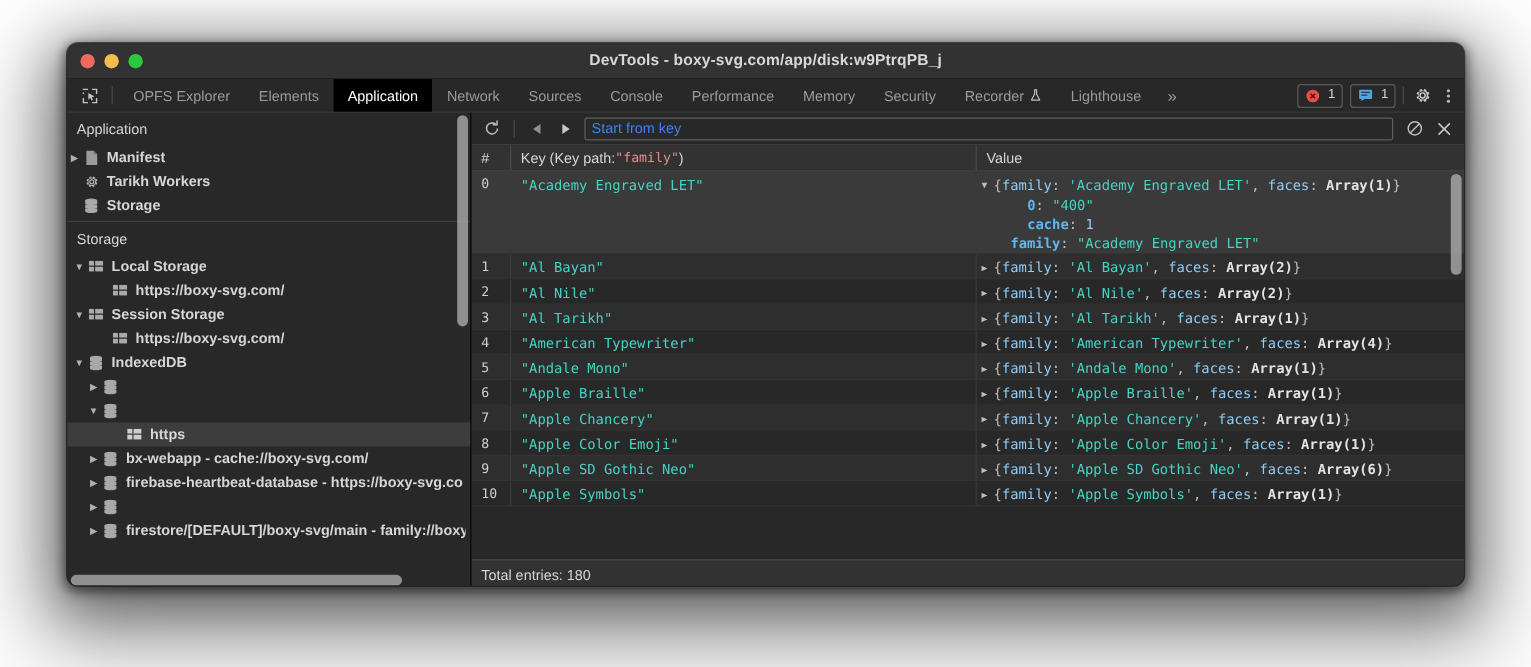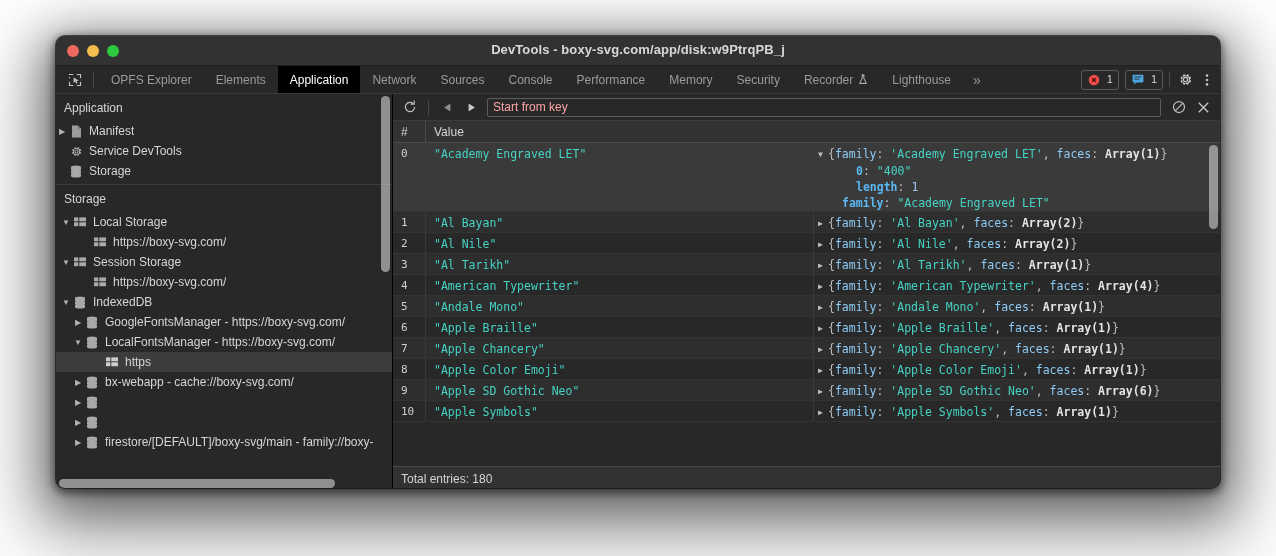--- a/index.html
+++ b/index.html
@@ -139,21 +139,21 @@
   }
   .tree-row.selected { background: #3d3d3d; }
   .arrow {
     width: 12px; flex: 0 0 12px;
     display: flex; align-items: center; justify-content: center;
     color: #b0b0b0;
     font-size: 8px;
   }
   .arrow.empty { color: transparent; }
   .ic { width: 16px; flex: 0 0 16px; display:flex; align-items:center; justify-content:center; }
-  .tlabel { padding-left: 5px; overflow: hidden; }
+  .tlabel { padding-left: 5px; overflow: hidden; font-weight: bold; }
 
   
   .sb-vscroll {
     position: absolute; right: 2px; top: 2px;
     width: 9px; height: 176px;
     background: #b8b8b8;
     border-radius: 5px;
     opacity: 0.72;
   }
   .sb-hscroll {
@@ -191,21 +191,21 @@
     height: 17px;
     background: #282828;
     border: 1px solid #5e5e5e;
     border-radius: 2px;
     margin: 0 5px 0 3px;
     padding: 0 5px;
     font-size: 12px;
     color: #cfcfcf;
     display: flex; align-items: center;
   }
-  .keyinput .ph { color: #fca5a5; }
+  .keyinput .ph { color: #3b82f6; }
 
   .table-head {
     display: flex;
     height: 21px;
     background: #323232;
     border-bottom: 1px solid #4a4a4a;
     font-size: 12px;
     color: #d6d6d6;
   }
   .th { display:flex; align-items:center; padding-left: 8px; box-sizing: border-box; }
@@ -397,21 +397,21 @@
         </div>
 
         <div class="tree-row">
           <span class="arrow empty">▶</span>
           <span class="ic">
             <svg width="13" height="13" viewBox="0 0 16 16">
               <path fill="#b5b5b5" d="M8 5.4A2.6 2.6 0 1 0 8 10.6 2.6 2.6 0 0 0 8 5.4zm0 4A1.4 1.4 0 1 1 8 6.6a1.4 1.4 0 0 1 0 2.8z"></path>
               <path fill="#b5b5b5" d="M13.7 9l-1.2-.33a4.7 4.7 0 0 0 0-1.34L13.7 7l-.53-1.95-1.2.33a4.7 4.7 0 0 0-1-1l.33-1.2L9.35 2.65l-.33 1.2a4.7 4.7 0 0 0-1.34 0L7.35 2.65 5.4 3.18l.33 1.2a4.7 4.7 0 0 0-1 1l-1.2-.33L2.6 7l1.2.33a4.7 4.7 0 0 0 0 1.34L2.6 9l.53 1.95 1.2-.33a4.7 4.7 0 0 0 1 1l-.33 1.2 1.95.53.33-1.2a4.7 4.7 0 0 0 1.34 0l.33 1.2 1.95-.53-.33-1.2a4.7 4.7 0 0 0 1-1l1.2.33zM8 11.4A3.4 3.4 0 1 1 11.4 8 3.4 3.4 0 0 1 8 11.4z"></path>
             </svg>
           </span>
-          <span class="tlabel">Service DevTools</span>
+          <span class="tlabel">Tarikh Workers</span>
         </div>
 
         <div class="tree-row">
           <span class="arrow empty">▶</span>
           <span class="ic">
             <svg width="12" height="13" viewBox="0 0 12 13">
               <ellipse cx="6" cy="2.1" rx="5" ry="1.6" fill="#a9a9a9"></ellipse>
               <path d="M1 2.1v2.3c0 .9 2.2 1.6 5 1.6s5-.7 5-1.6V2.1" fill="#a9a9a9"></path>
               <path d="M1 5.4v2.3c0 .9 2.2 1.6 5 1.6s5-.7 5-1.6V5.4" fill="#a9a9a9"></path>
               <path d="M1 8.7V11c0 .9 2.2 1.6 5 1.6s5-.7 5-1.6V8.7" fill="#a9a9a9"></path>
@@ -490,34 +490,32 @@
         <div class="tree-row">
           <span class="arrow" style="margin-left:16px">▶</span>
           <span class="ic">
             <svg width="12" height="13" viewBox="0 0 12 13">
               <ellipse cx="6" cy="2.1" rx="5" ry="1.6" fill="#a9a9a9"></ellipse>
               <path d="M1 2.1v2.3c0 .9 2.2 1.6 5 1.6s5-.7 5-1.6V2.1" fill="#a9a9a9"></path>
               <path d="M1 5.4v2.3c0 .9 2.2 1.6 5 1.6s5-.7 5-1.6V5.4" fill="#a9a9a9"></path>
               <path d="M1 8.7V11c0 .9 2.2 1.6 5 1.6s5-.7 5-1.6V8.7" fill="#a9a9a9"></path>
             </svg>
           </span>
-          <span class="tlabel">GoogleFontsManager - https://boxy-svg.com/</span>
         </div>
 
         <div class="tree-row">
           <span class="arrow" style="margin-left:16px">▼</span>
           <span class="ic">
             <svg width="12" height="13" viewBox="0 0 12 13">
               <ellipse cx="6" cy="2.1" rx="5" ry="1.6" fill="#a9a9a9"></ellipse>
               <path d="M1 2.1v2.3c0 .9 2.2 1.6 5 1.6s5-.7 5-1.6V2.1" fill="#a9a9a9"></path>
               <path d="M1 5.4v2.3c0 .9 2.2 1.6 5 1.6s5-.7 5-1.6V5.4" fill="#a9a9a9"></path>
               <path d="M1 8.7V11c0 .9 2.2 1.6 5 1.6s5-.7 5-1.6V8.7" fill="#a9a9a9"></path>
             </svg>
           </span>
-          <span class="tlabel">LocalFontsManager - https://boxy-svg.com/</span>
         </div>
 
         <div class="tree-row selected">
           <span class="arrow empty" style="margin-left:36px">▶</span>
           <span class="ic">
             <svg width="12" height="10" viewBox="0 0 12 10">
               <rect x="0" y="0.4" width="4.3" height="3.9" fill="#cdcdcd"></rect>
               <rect x="5.3" y="0.4" width="6.7" height="3.9" fill="#cdcdcd"></rect>
               <rect x="0" y="5.3" width="4.3" height="3.9" fill="#cdcdcd"></rect>
               <rect x="5.3" y="5.3" width="6.7" height="3.9" fill="#cdcdcd"></rect>
@@ -542,20 +540,21 @@
         <div class="tree-row">
           <span class="arrow" style="margin-left:16px">▶</span>
           <span class="ic">
             <svg width="12" height="13" viewBox="0 0 12 13">
               <ellipse cx="6" cy="2.1" rx="5" ry="1.6" fill="#a9a9a9"></ellipse>
               <path d="M1 2.1v2.3c0 .9 2.2 1.6 5 1.6s5-.7 5-1.6V2.1" fill="#a9a9a9"></path>
               <path d="M1 5.4v2.3c0 .9 2.2 1.6 5 1.6s5-.7 5-1.6V5.4" fill="#a9a9a9"></path>
               <path d="M1 8.7V11c0 .9 2.2 1.6 5 1.6s5-.7 5-1.6V8.7" fill="#a9a9a9"></path>
             </svg>
           </span>
+          <span class="tlabel">firebase-heartbeat-database - https://boxy-svg.co</span>
         </div>
 
         <div class="tree-row">
           <span class="arrow" style="margin-left:16px">▶</span>
           <span class="ic">
             <svg width="12" height="13" viewBox="0 0 12 13">
               <ellipse cx="6" cy="2.1" rx="5" ry="1.6" fill="#a9a9a9"></ellipse>
               <path d="M1 2.1v2.3c0 .9 2.2 1.6 5 1.6s5-.7 5-1.6V2.1" fill="#a9a9a9"></path>
               <path d="M1 5.4v2.3c0 .9 2.2 1.6 5 1.6s5-.7 5-1.6V5.4" fill="#a9a9a9"></path>
               <path d="M1 8.7V11c0 .9 2.2 1.6 5 1.6s5-.7 5-1.6V8.7" fill="#a9a9a9"></path>
@@ -621,35 +620,40 @@
             <span>
               <svg width="13" height="13" viewBox="0 0 13 13">
                 <path d="M1.8 1.8l9.4 9.4M11.2 1.8l-9.4 9.4" stroke="#c9c9c9" stroke-width="1.3"></path>
               </svg>
             </span>
           </div>
         </div>
 
         <div class="table-head">
           <div class="th idx">#</div>
+          <div class="th key">
+            <span>Key (Key path: </span>
+              <span class="strlit">"family"</span>
+              <span>)</span>
+          </div>
           <div class="th val">Value</div>
         </div>
 
         <div class="rows">
 
           <div class="row expanded">
             <div class="cell idx mono">0</div>
             <div class="cell key mono c-str">"Academy Engraved LET"</div>
             <div class="cell val">
               <div class="mono"><span class="disc open">▼</span><span class="c-punct">{</span><span class="c-prop">family</span><span class="c-punct">: </span><span class="c-str">'Academy Engraved LET'</span><span class="c-punct">, </span><span class="c-prop">faces</span><span class="c-punct">: </span><span class="c-ctor">Array(1)</span><span class="c-punct">}</span></div>
 
 
               <div class="mono" style="padding-left:38px"><span class="c-key">0</span><span class="c-punct">: </span><span class="c-str">"400"</span></div>
 
-              <div class="mono" style="padding-left:38px"><span class="c-key">length</span><span class="c-punct">: </span><span class="c-num">1</span></div>
+              <div class="mono" style="padding-left:38px"><span class="c-key">cache</span><span class="c-punct">: </span><span class="c-num">1</span></div>
 
               <div class="mono" style="padding-left:24px"><span class="c-key">family</span><span class="c-punct">: </span><span class="c-str">"Academy Engraved LET"</span></div>
             </div>
           </div>
 
           <div class="row odd">
             <div class="cell idx mono">1</div>
             <div class="cell key mono c-str">"Al Bayan"</div>
             <div class="cell val">
               <div class="mono"><span class="disc">▶</span><span class="c-punct">{</span><span class="c-prop">family</span><span class="c-punct">: </span><span class="c-str">'Al Bayan'</span><span class="c-punct">, </span><span class="c-prop">faces</span><span class="c-punct">: </span><span class="c-ctor">Array(2)</span><span class="c-punct">}</span></div>

